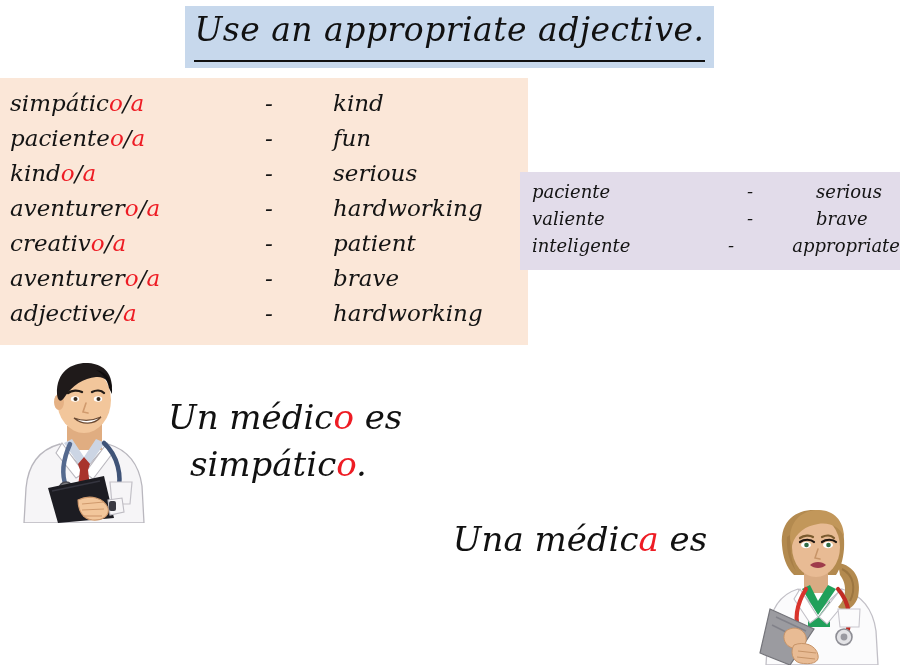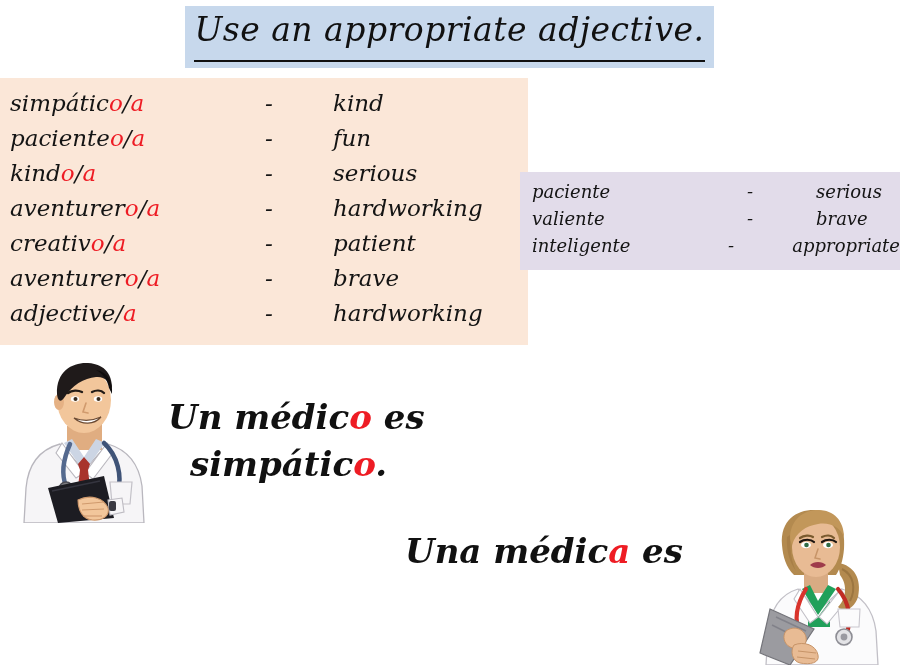--- a/index.html
+++ b/index.html
@@ -95,33 +95,32 @@
   .slash { color: #141414; }
 
   
   .sentence {
     position: absolute;
     font-family: "DejaVu Serif", serif;
     font-style: italic;
     font-size: 34px;
     line-height: 1.38;
     color: #111111;
-    font-weight: bold;
   }
   #sentence-masculine {
     left: 168px;
     top: 394px;
     width: 330px;
     text-align: left;
   }
   #sentence-feminine {
     left: 405px;
-    top: 528px;
+    top: 516px;
     width: 350px;
-    text-align: left;
+    text-align: center;
   }
   .sentence .line2 { padding-left: 22px; display: block; }
 
   
   .illustration { position: absolute; }
   #doctor-male   { left: 12px;  top: 358px; width: 145px; height: 165px; }
   #doctor-female { left: 742px; top: 505px; width: 152px; height: 160px; }
 </style>
 </head>
 <body>

